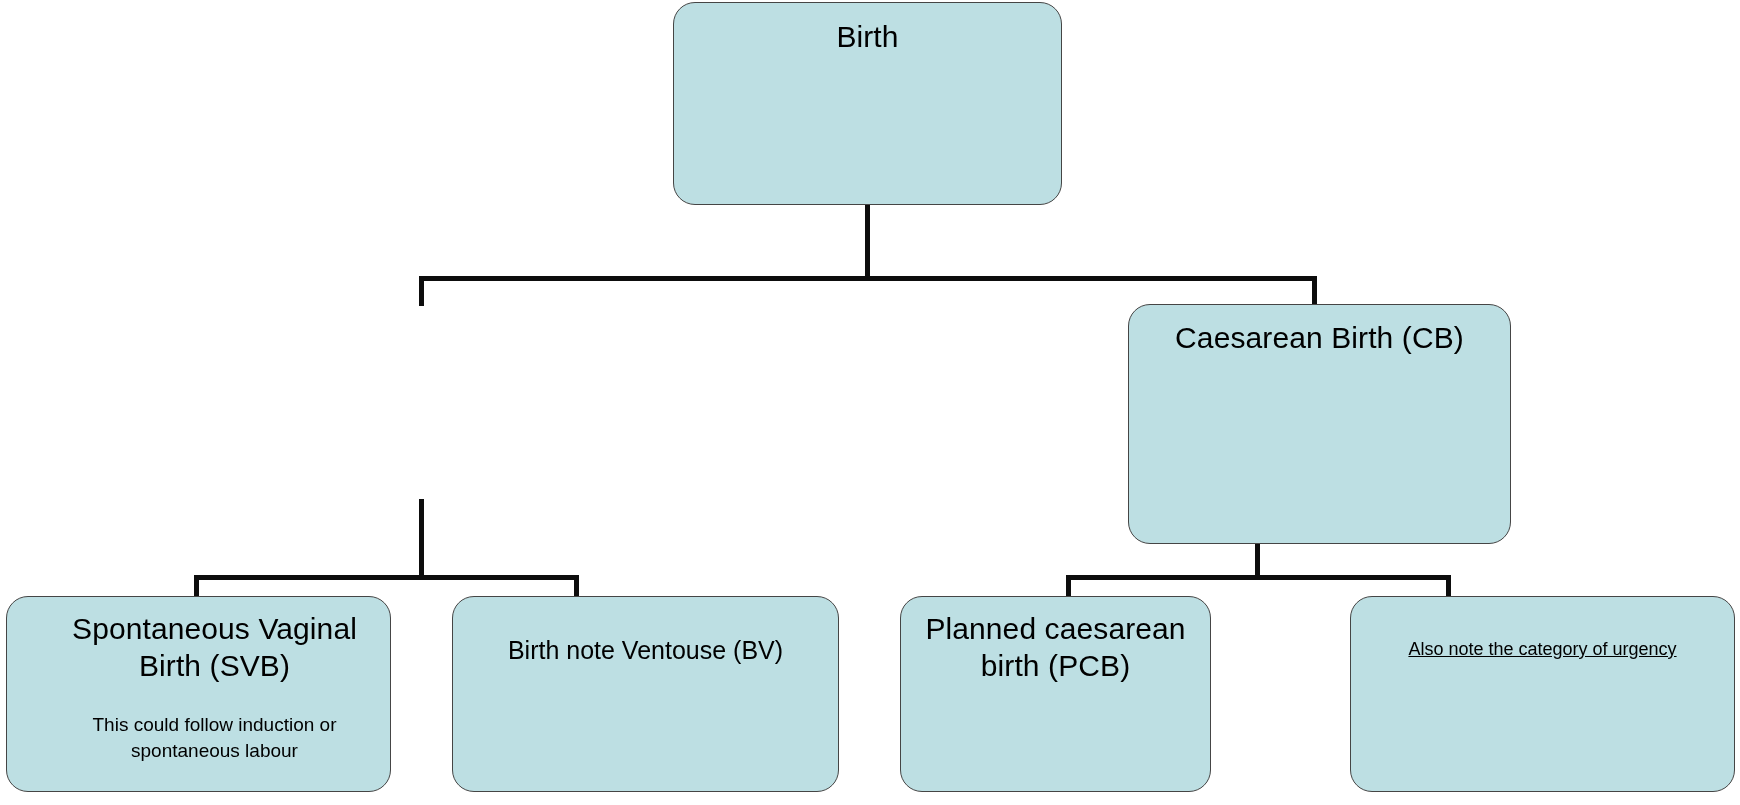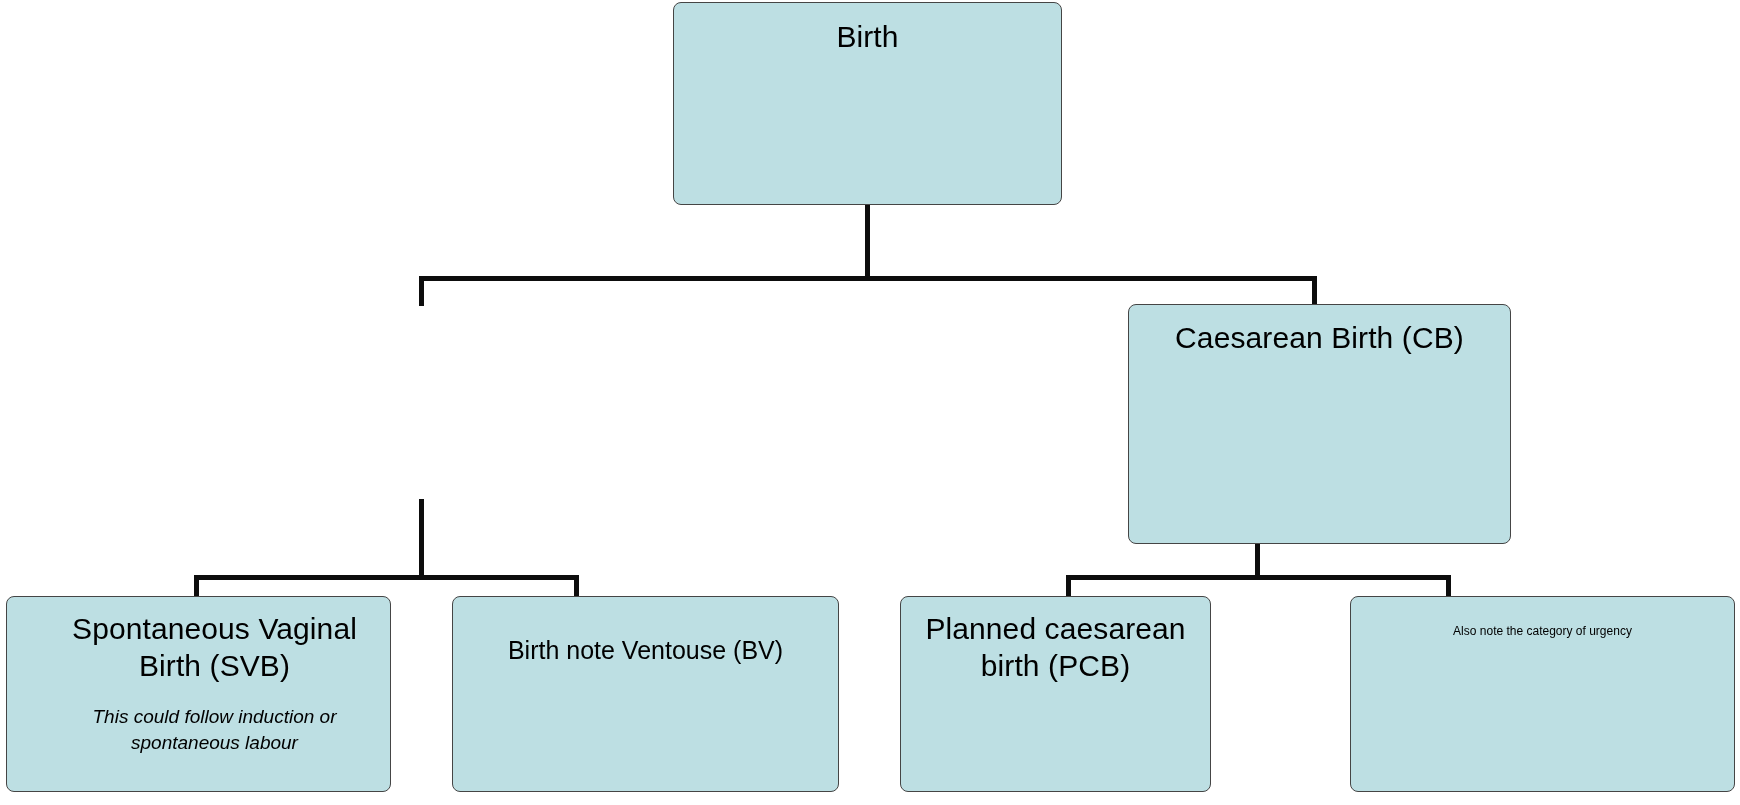--- a/index.html
+++ b/index.html
@@ -16,21 +16,21 @@
     width: 1740px;
     height: 805px;
     background: #ffffff;
     overflow: hidden;
   }
   .node {
     position: absolute;
     box-sizing: border-box;
     background: #bddfe3;
     border: 1.5px solid #454545;
-    border-radius: 8px;
+    border-radius: 22px;
     display: flex;
     flex-direction: column;
     align-items: center;
     text-align: center;
     color: #000000;
     z-index: 2;
   }
   .node-title {
     font-size: 30px;
     line-height: 1.22;
@@ -59,22 +59,22 @@
 
   
   #node-birth      { left: 673px; top: 2px;   width: 389px; height: 203px; padding-top: 16px; }
   #node-vb         { left: 230px; top: 304px; width: 386px; height: 196px; padding-top: 15px; }
   #node-cb         { left: 1128px;top: 304px; width: 383px; height: 240px; padding-top: 15px; }
   #node-svb        { left: 6px;   top: 596px; width: 385px; height: 196px; padding-top: 14px; padding-left: 32px; }
   #node-bfbv       { left: 452px; top: 596px; width: 387px; height: 196px; padding-top: 20px; }
   #node-pcb        { left: 900px; top: 596px; width: 311px; height: 196px; padding-top: 14px; }
   #node-ucb        { left: 1350px;top: 596px; width: 385px; height: 196px; padding-top: 14px; }
 
-  #node-svb  .node-sub { margin-top: 20px; font-style: italic; }
-  #node-ucb  .node-sub { margin-top: 12px; font-size: 12px; }
+  #node-svb  .node-sub { margin-top: 28px; }
+  #node-ucb  .node-sub { margin-top: 26px; font-size: 18px; text-decoration: underline; }
   #node-bfbv .node-lines { }
   #node-bfbv .line-gap { display: block; height: 18px; }
 
   
   .conn {
     position: absolute;
     background: #0d0d0d;
     z-index: 1;
   }
   .conn.v { width: 5px; }

